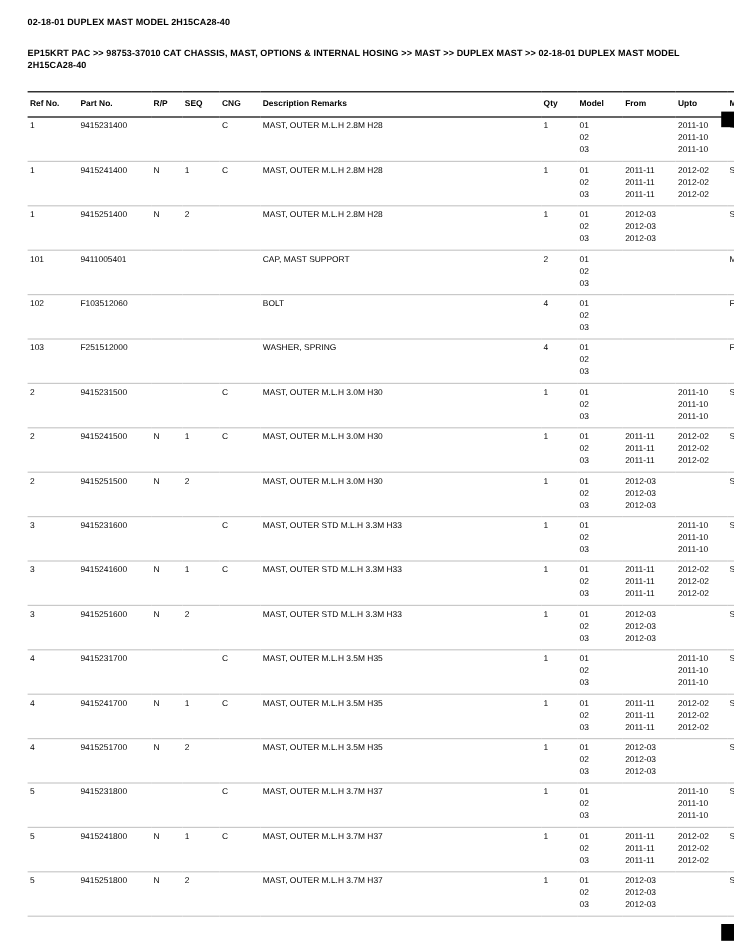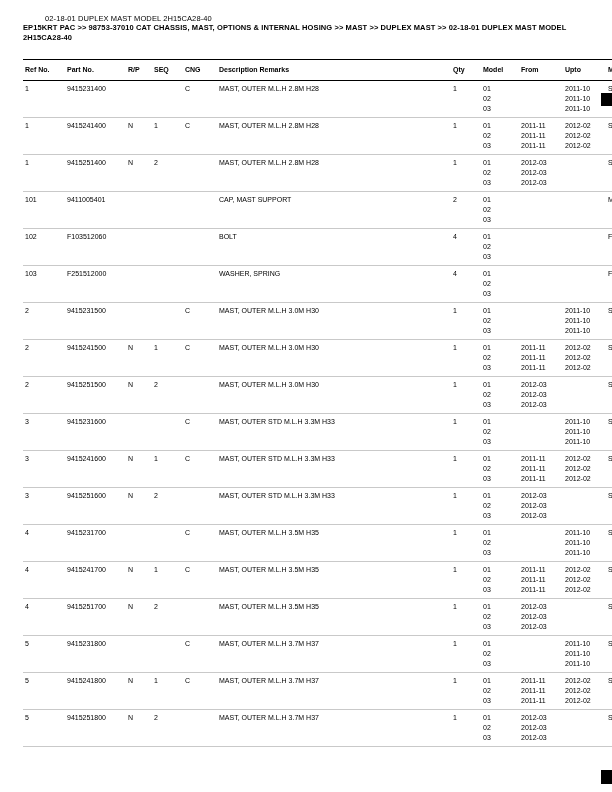--- a/index.html
+++ b/index.html
@@ -13,26 +13,25 @@
     position: relative;
     overflow: hidden;
     font-family: "Liberation Sans", "DejaVu Sans", sans-serif;
     color: #000000;
   }
   .content {
     padding: 14px 11px 0 23px;
   }
   .doc-title {
     font-size: 7.5px;
-    font-weight: normal;
+    font-weight: bold;
     letter-spacing: 0.1px;
-    margin-left: 22px;
   }
   .breadcrumb {
-    margin-top: 0;
+    margin-top: 17px;
     font-size: 7.5px;
     font-weight: bold;
     line-height: 10px;
     width: 566px;
     letter-spacing: 0.1px;
   }
   table.parts-table {
     margin-top: 16px;
     border-collapse: collapse;
     table-layout: fixed;

